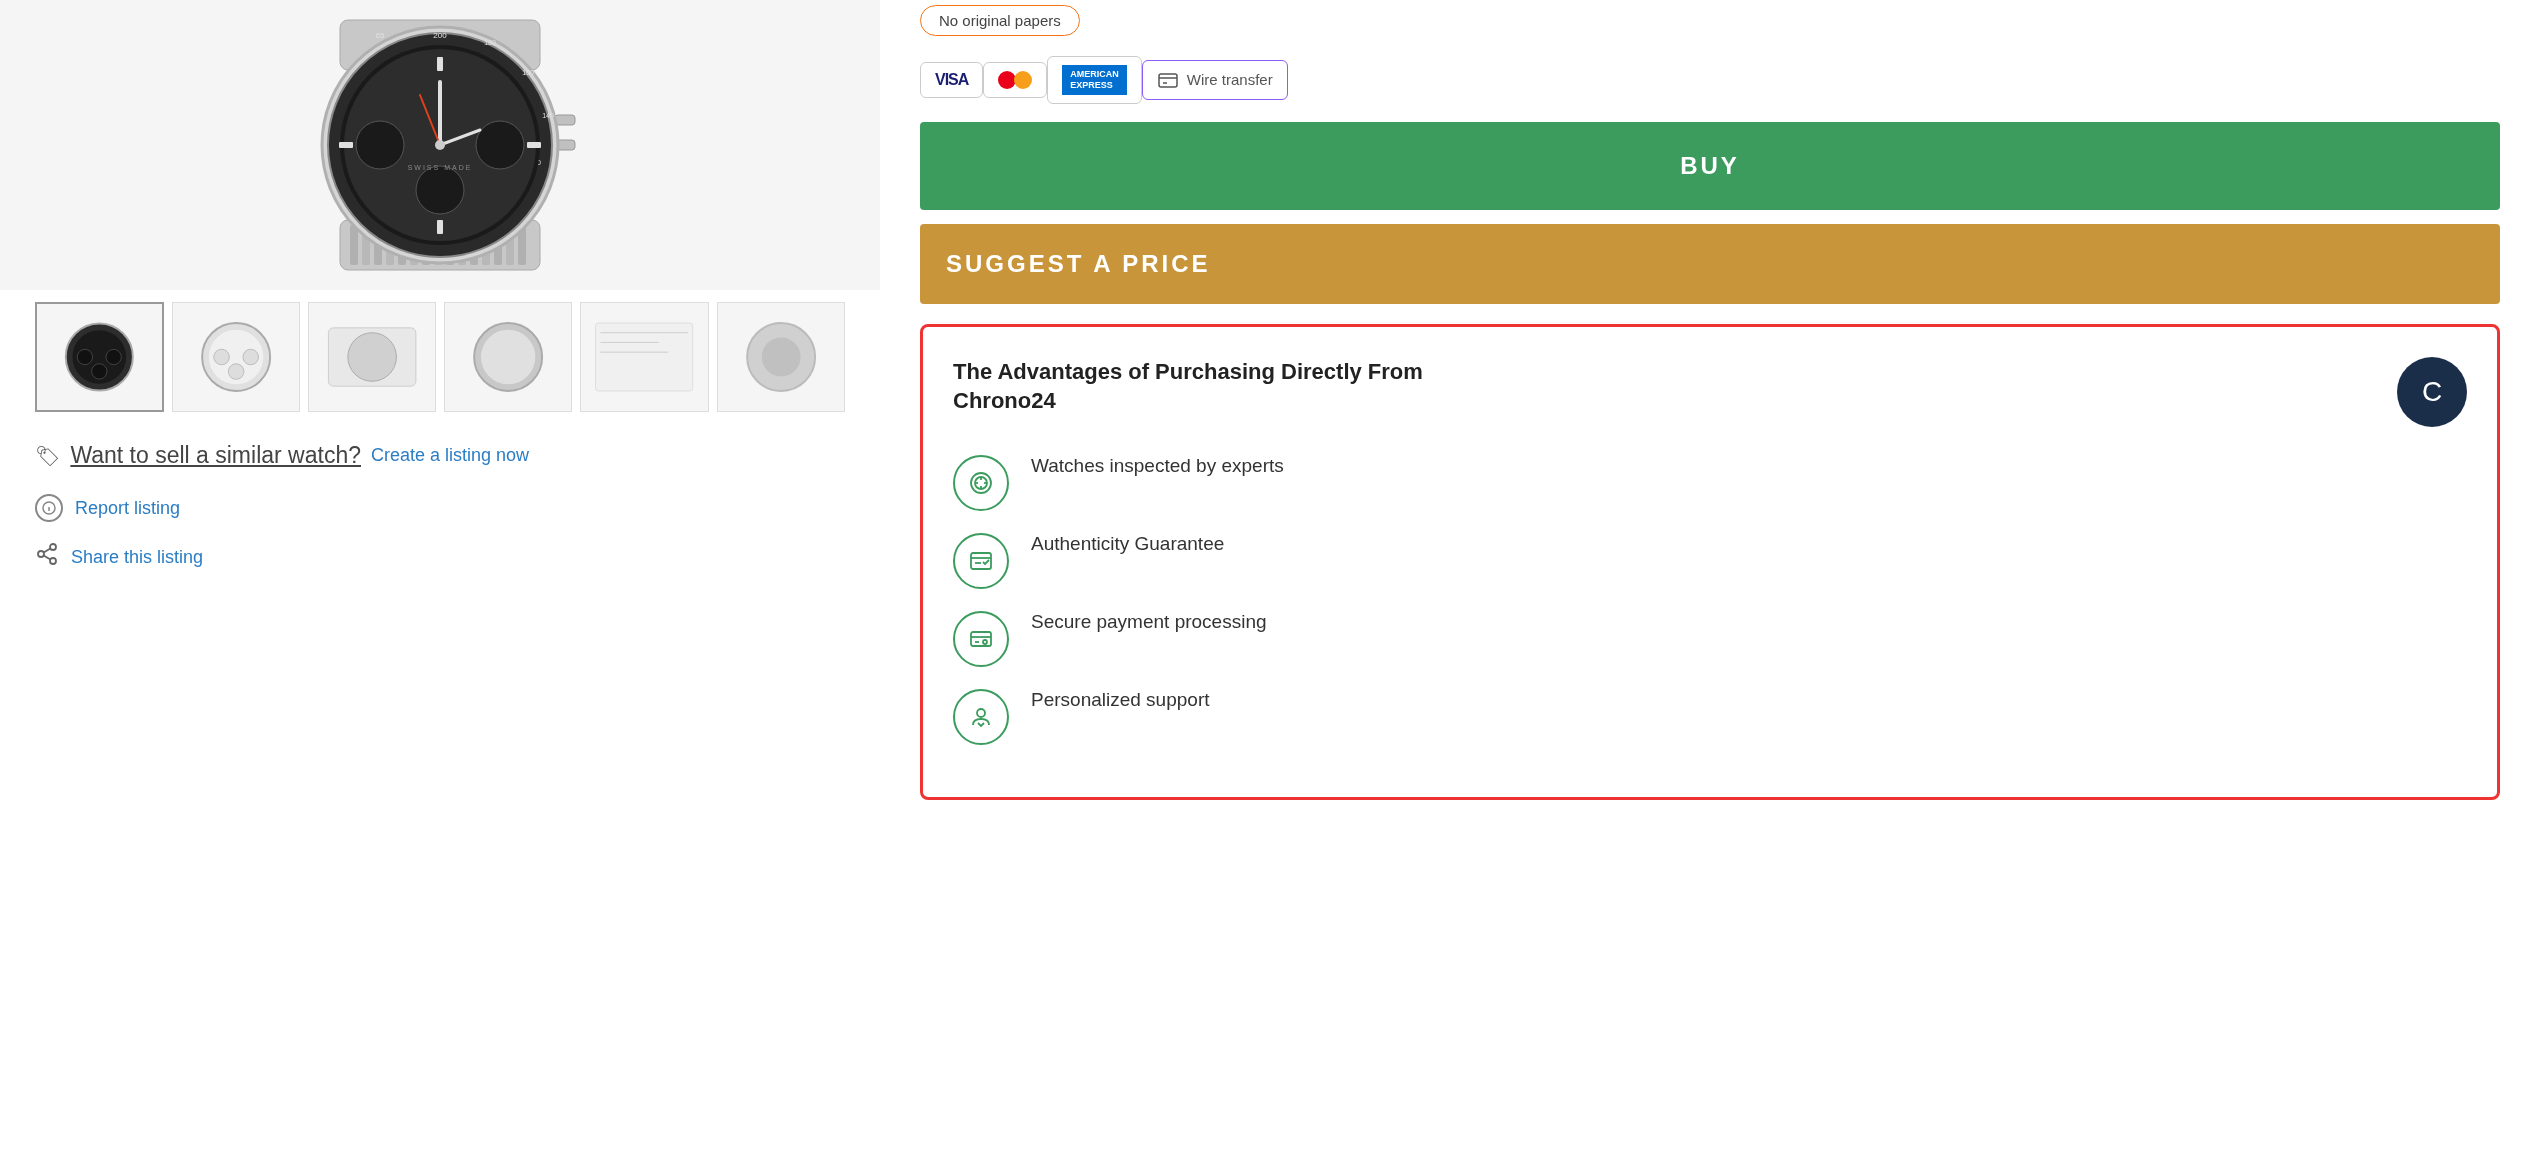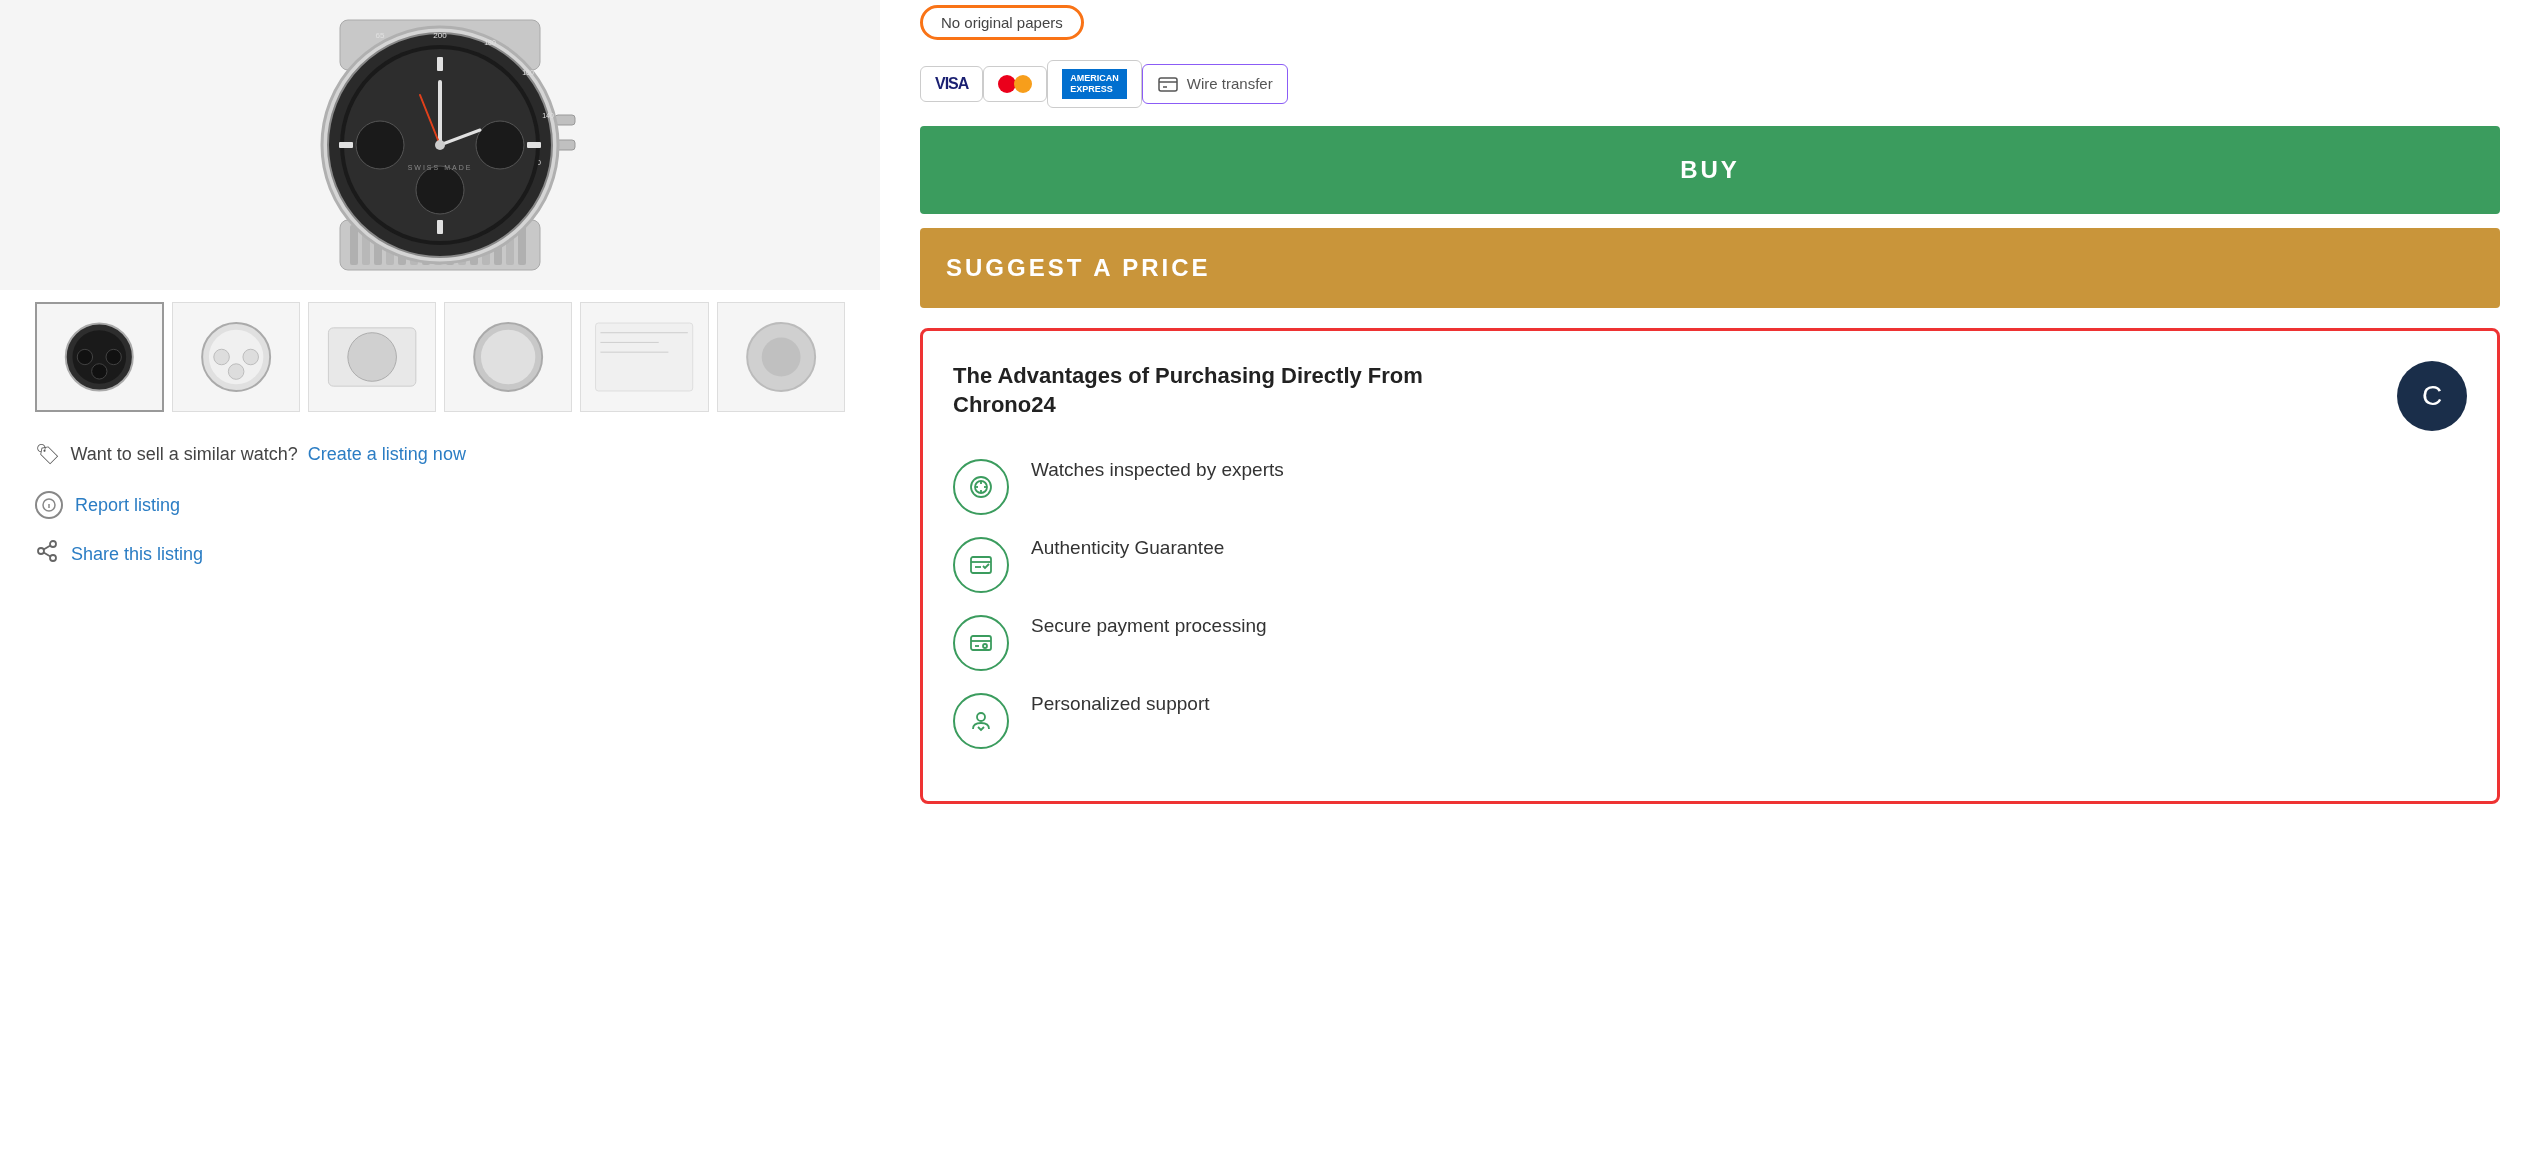--- a/index.html
+++ b/index.html
@@ -55,22 +55,23 @@
       padding: 20px 35px 10px 35px;
       display: flex;
       align-items: center;
       gap: 10px;
     }
     .tag-icon {
       color: #555;
       font-size: 20px;
     }
     .sell-text {
-      font-size: 18px;
+      font-size: 23px;
       color: #444;
+      text-decoration: underline;
     }
     .create-listing-link {
       font-size: 18px;
       color: #2b7dc4;
       text-decoration: none;
       cursor: pointer;
     }
     .report-section {
       padding: 15px 35px 5px 35px;
       display: flex;
@@ -117,21 +118,21 @@
       padding: 0 40px;
       padding-top: 0;
     }
     .badge-row {
       display: flex;
       gap: 10px;
       margin-bottom: 20px;
       padding-top: 5px;
     }
     .badge {
-      border: 3px solid #f97316;
+      border: 1px solid #f97316;
       border-radius: 20px;
       padding: 6px 18px;
       font-size: 15px;
       color: #444;
       background: #fff;
     }
     .payment-row {
       display: flex;
       align-items: center;
       gap: 0;

